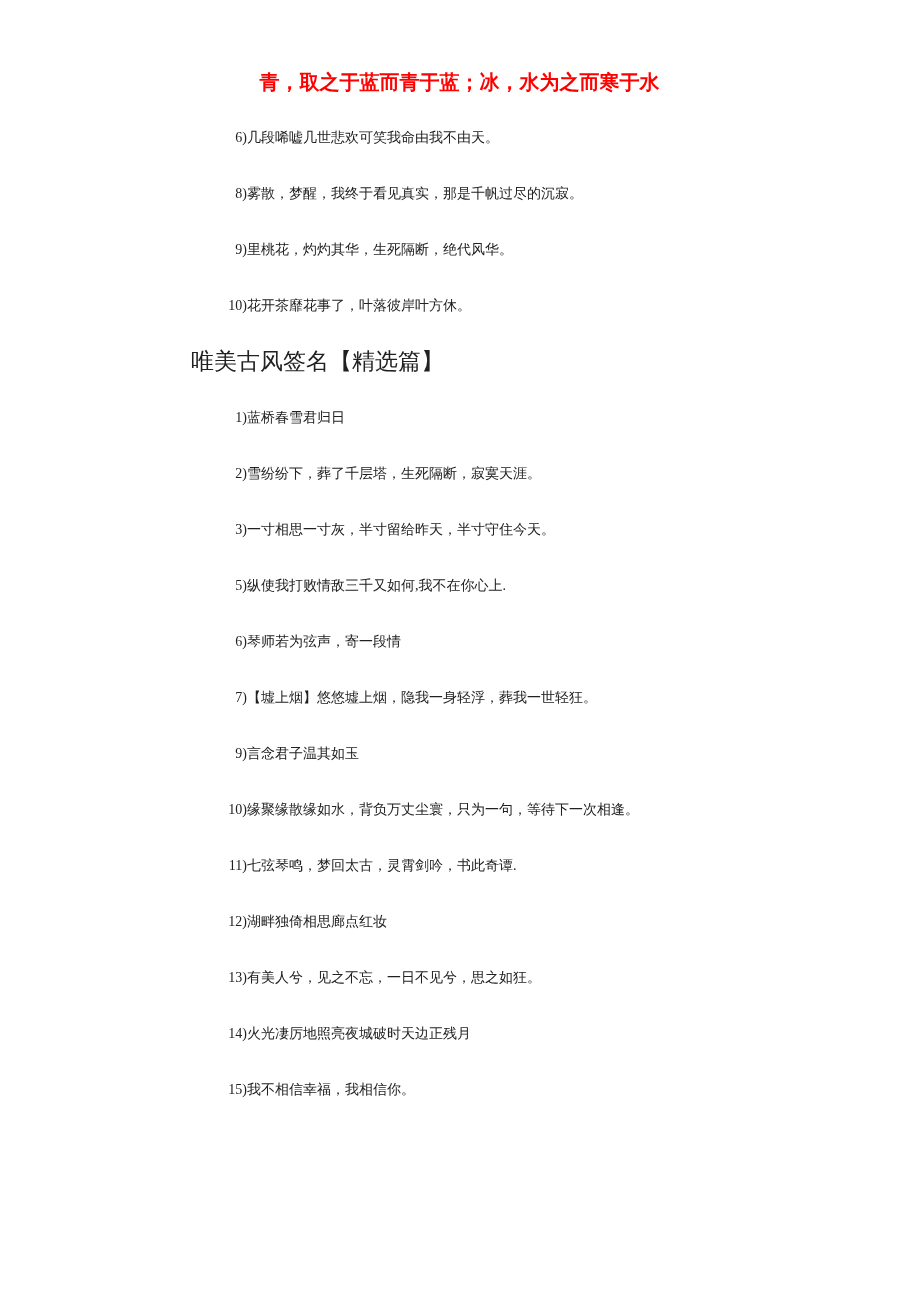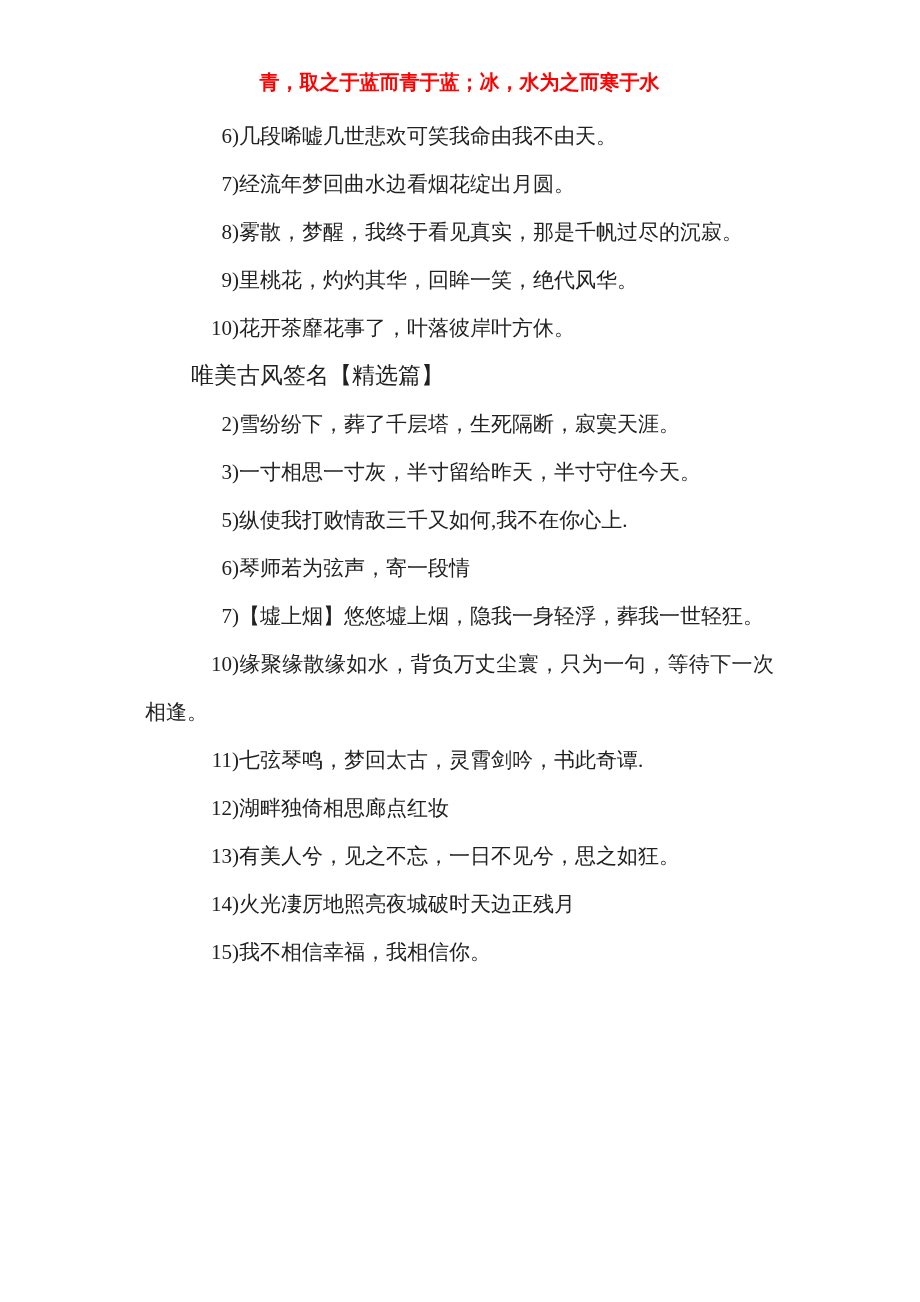--- a/index.html
+++ b/index.html
@@ -18,22 +18,22 @@
   .doc-header {
     margin: 0 0 6px 0;
     font-size: 20px;
     font-weight: bold;
     line-height: 48px;
     text-align: center;
     color: #ff0000;
     white-space: nowrap;
   }
   p.item {
-    margin: 0;
-    font-size: 21px;
+    margin: 8px;
+    font-size: 14px;
     line-height: 48px;
     text-align: justify;
     text-indent: 30px;
   }
   .num {
     display: inline-block;
     width: 64px;
     text-align: right;
     text-indent: 0;
   }
@@ -46,34 +46,35 @@
 </style>
 </head>
 <body>
 
 <div class="page">
 
   <p class="doc-header">青，取之于蓝而青于蓝；冰，水为之而寒于水</p>
 
   <div>
       <p class="item"><span class="num">6)</span><span>几段唏嘘几世悲欢可笑我命由我不由天。</span></p>
-      <p class="item"><span class="num">7)</span><span>经流年梦回曲水边看烟花绽出月圆。</span></p>
       <p class="item"><span class="num">8)</span><span>雾散，梦醒，我终于看见真实，那是千帆过尽的沉寂。</span></p>
-      <p class="item"><span class="num">9)</span><span>里桃花，灼灼其华，回眸一笑，绝代风华。</span></p>
+      <p class="item"><span class="num">9)</span><span>里桃花，灼灼其华，生死隔断，绝代风华。</span></p>
       <p class="item"><span class="num">10)</span><span>花开茶靡花事了，叶落彼岸叶方休。</span></p>
     </div>
 
   <p class="section-title">唯美古风签名【精选篇】</p>
 
   <div>
+      <p class="item"><span class="num">1)</span><span>蓝桥春雪君归日</span></p>
       <p class="item"><span class="num">2)</span><span>雪纷纷下，葬了千层塔，生死隔断，寂寞天涯。</span></p>
       <p class="item"><span class="num">3)</span><span>一寸相思一寸灰，半寸留给昨天，半寸守住今天。</span></p>
       <p class="item"><span class="num">5)</span><span>纵使我打败情敌三千又如何,我不在你心上.</span></p>
       <p class="item"><span class="num">6)</span><span>琴师若为弦声，寄一段情</span></p>
       <p class="item"><span class="num">7)</span><span>【墟上烟】悠悠墟上烟，隐我一身轻浮，葬我一世轻狂。</span></p>
+      <p class="item"><span class="num">9)</span><span>言念君子温其如玉</span></p>
       <p class="item"><span class="num">10)</span><span>缘聚缘散缘如水，背负万丈尘寰，只为一句，等待下一次相逢。</span></p>
       <p class="item"><span class="num">11)</span><span>七弦琴鸣，梦回太古，灵霄剑吟，书此奇谭.</span></p>
       <p class="item"><span class="num">12)</span><span>湖畔独倚相思廊点红妆</span></p>
       <p class="item"><span class="num">13)</span><span>有美人兮，见之不忘，一日不见兮，思之如狂。</span></p>
       <p class="item"><span class="num">14)</span><span>火光凄厉地照亮夜城破时天边正残月</span></p>
       <p class="item"><span class="num">15)</span><span>我不相信幸福，我相信你。</span></p>
     </div>
 
 </div>
 

